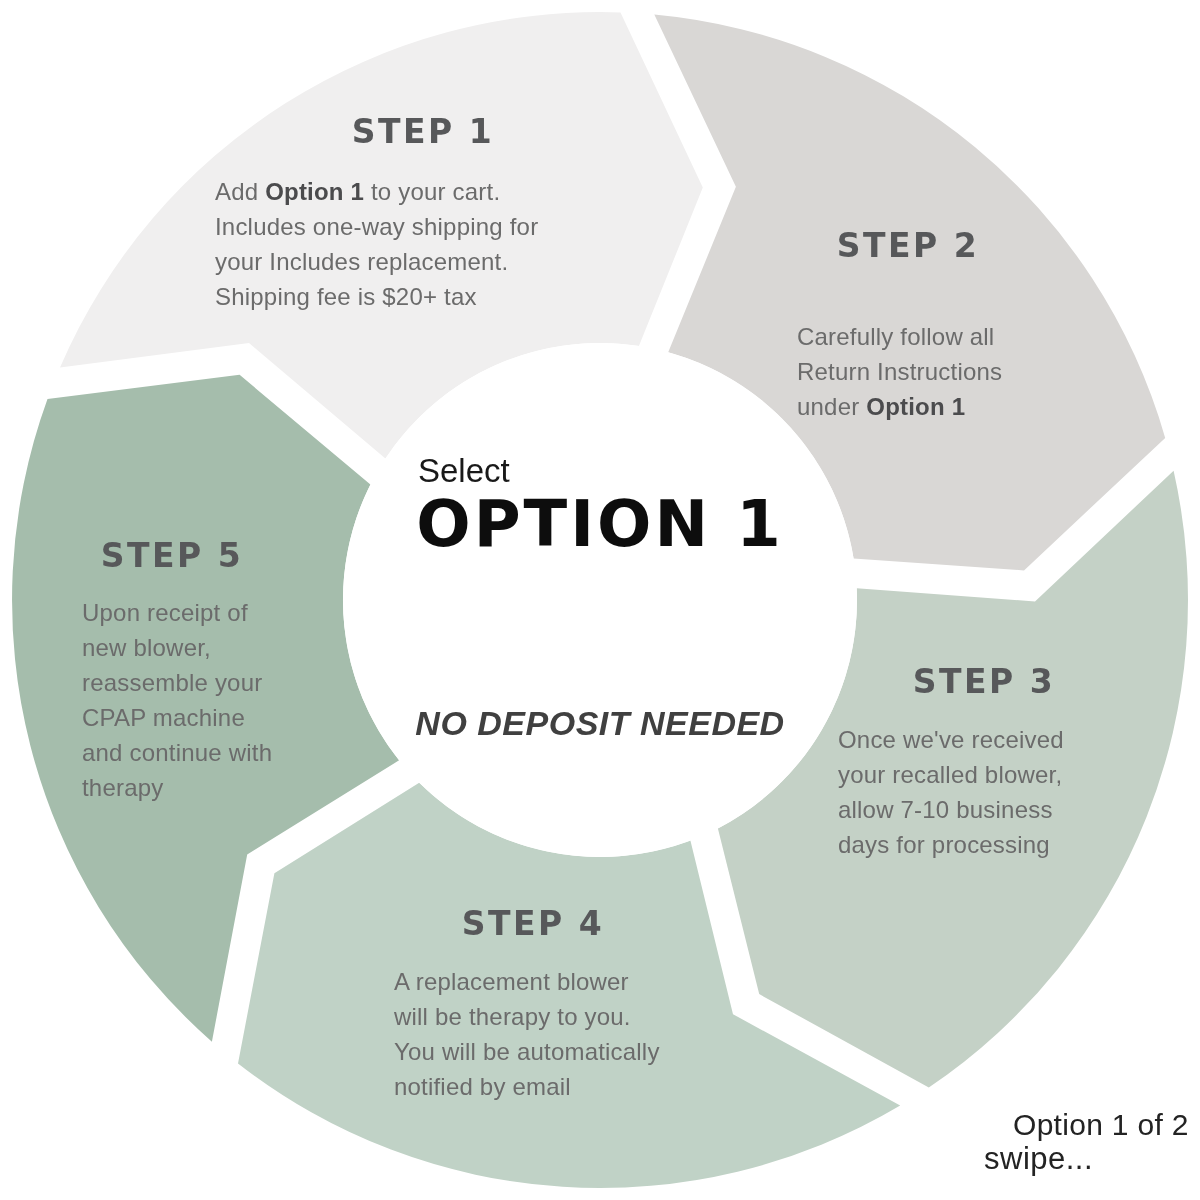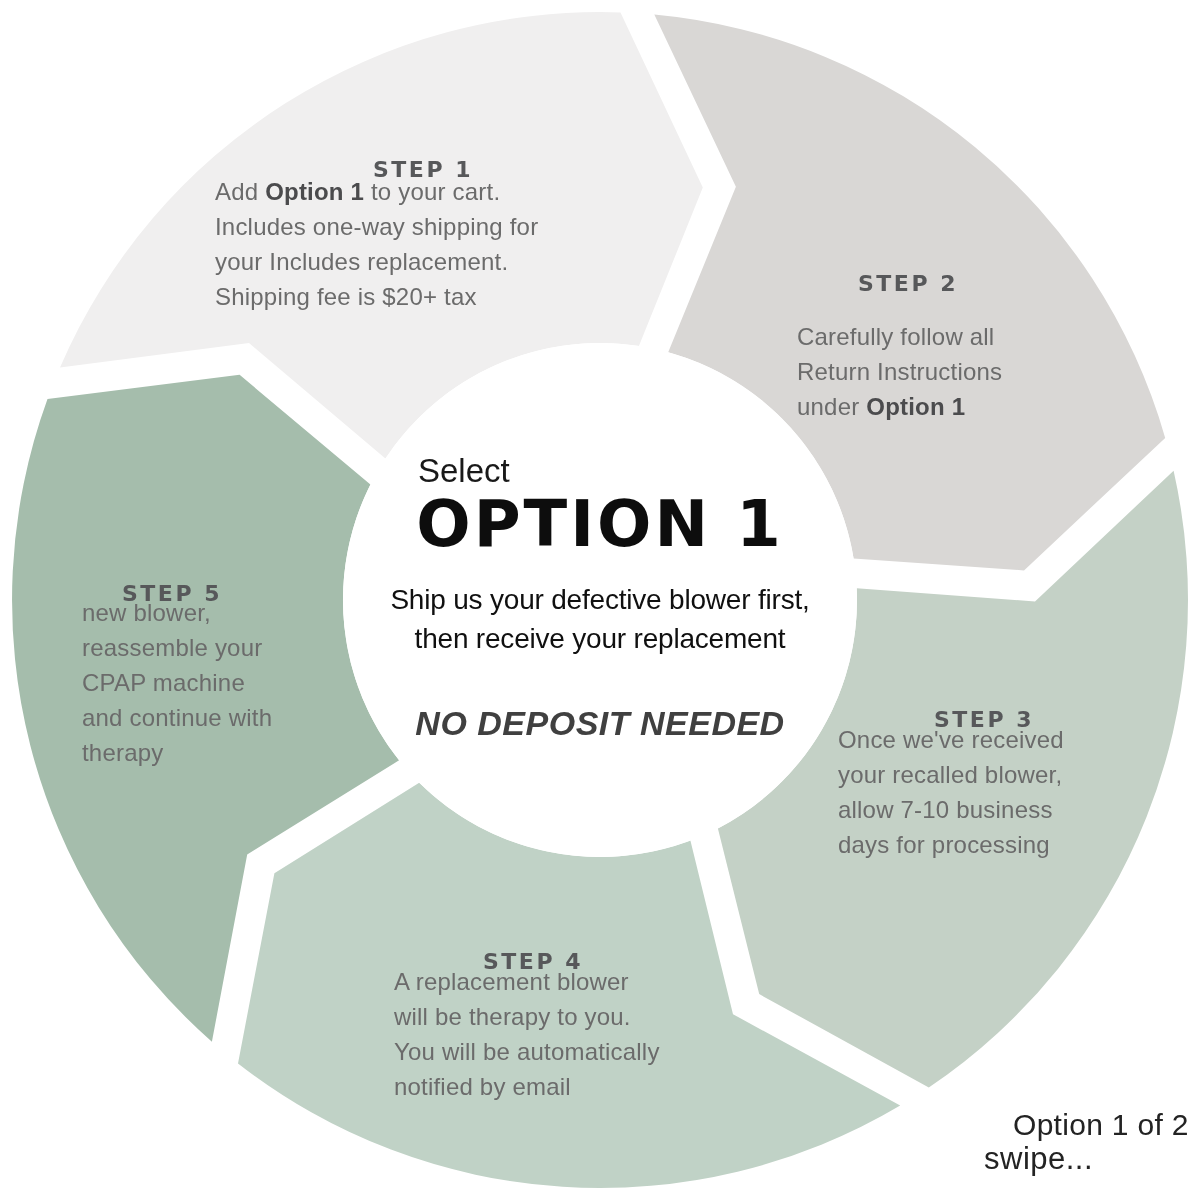--- a/index.html
+++ b/index.html
@@ -11,25 +11,24 @@
     font-family:"Liberation Sans",sans-serif;
   }
   .wheel{position:absolute;left:0;top:0;width:1200px;height:1200px;}
 
   
   .sh{
     position:absolute;
     transform:translateX(-50%);
     font-family:"DejaVu Sans",sans-serif;
     font-weight:700;
-    font-size:22px;
+    font-size:33px;
     letter-spacing:2.5px;
     color:#57585a;
     white-space:nowrap;
-    margin-top:45px;
   }
   #h1{left:423px;top:112px;}
   #h2{left:908px;top:226px;}
   #h3{left:984px;top:662px;}
   #h4{left:533px;top:904px;text-align:right;}
   #h5{left:172px;top:536px;}
 
   
   .sb{
     position:absolute;
@@ -133,31 +132,28 @@
       <div><span>allow 7-10 business</span></div>
       <div><span>days for processing</span></div>
     </div>
   <div class="sb" id="b4">
       <div><span>A replacement blower</span></div>
       <div><span>will be therapy to you.</span></div>
       <div><span>You will be automatically</span></div>
       <div><span>notified by email</span></div>
     </div>
   <div class="sb" id="b5">
+      <div><span>Upon receipt of</span></div>
       <div><span>new blower,</span></div>
       <div><span>reassemble your</span></div>
       <div><span>CPAP machine</span></div>
       <div><span>and continue with</span></div>
       <div><span>therapy</span></div>
     </div>
 
   <div class="kicker">Select</div>
   <div class="c-title">OPTION 1</div>
-  <div class="c-desc">
-    <div>Ship us your defective blower first,</div>
-    <div>then receive your replacement</div>
-  </div>
   <div class="c-note">NO DEPOSIT NEEDED</div>
 
   <div class="pg">Option 1 of 2</div>
   <div class="swipe">swipe...</div>
 
 </div>
 
 </body></html>

